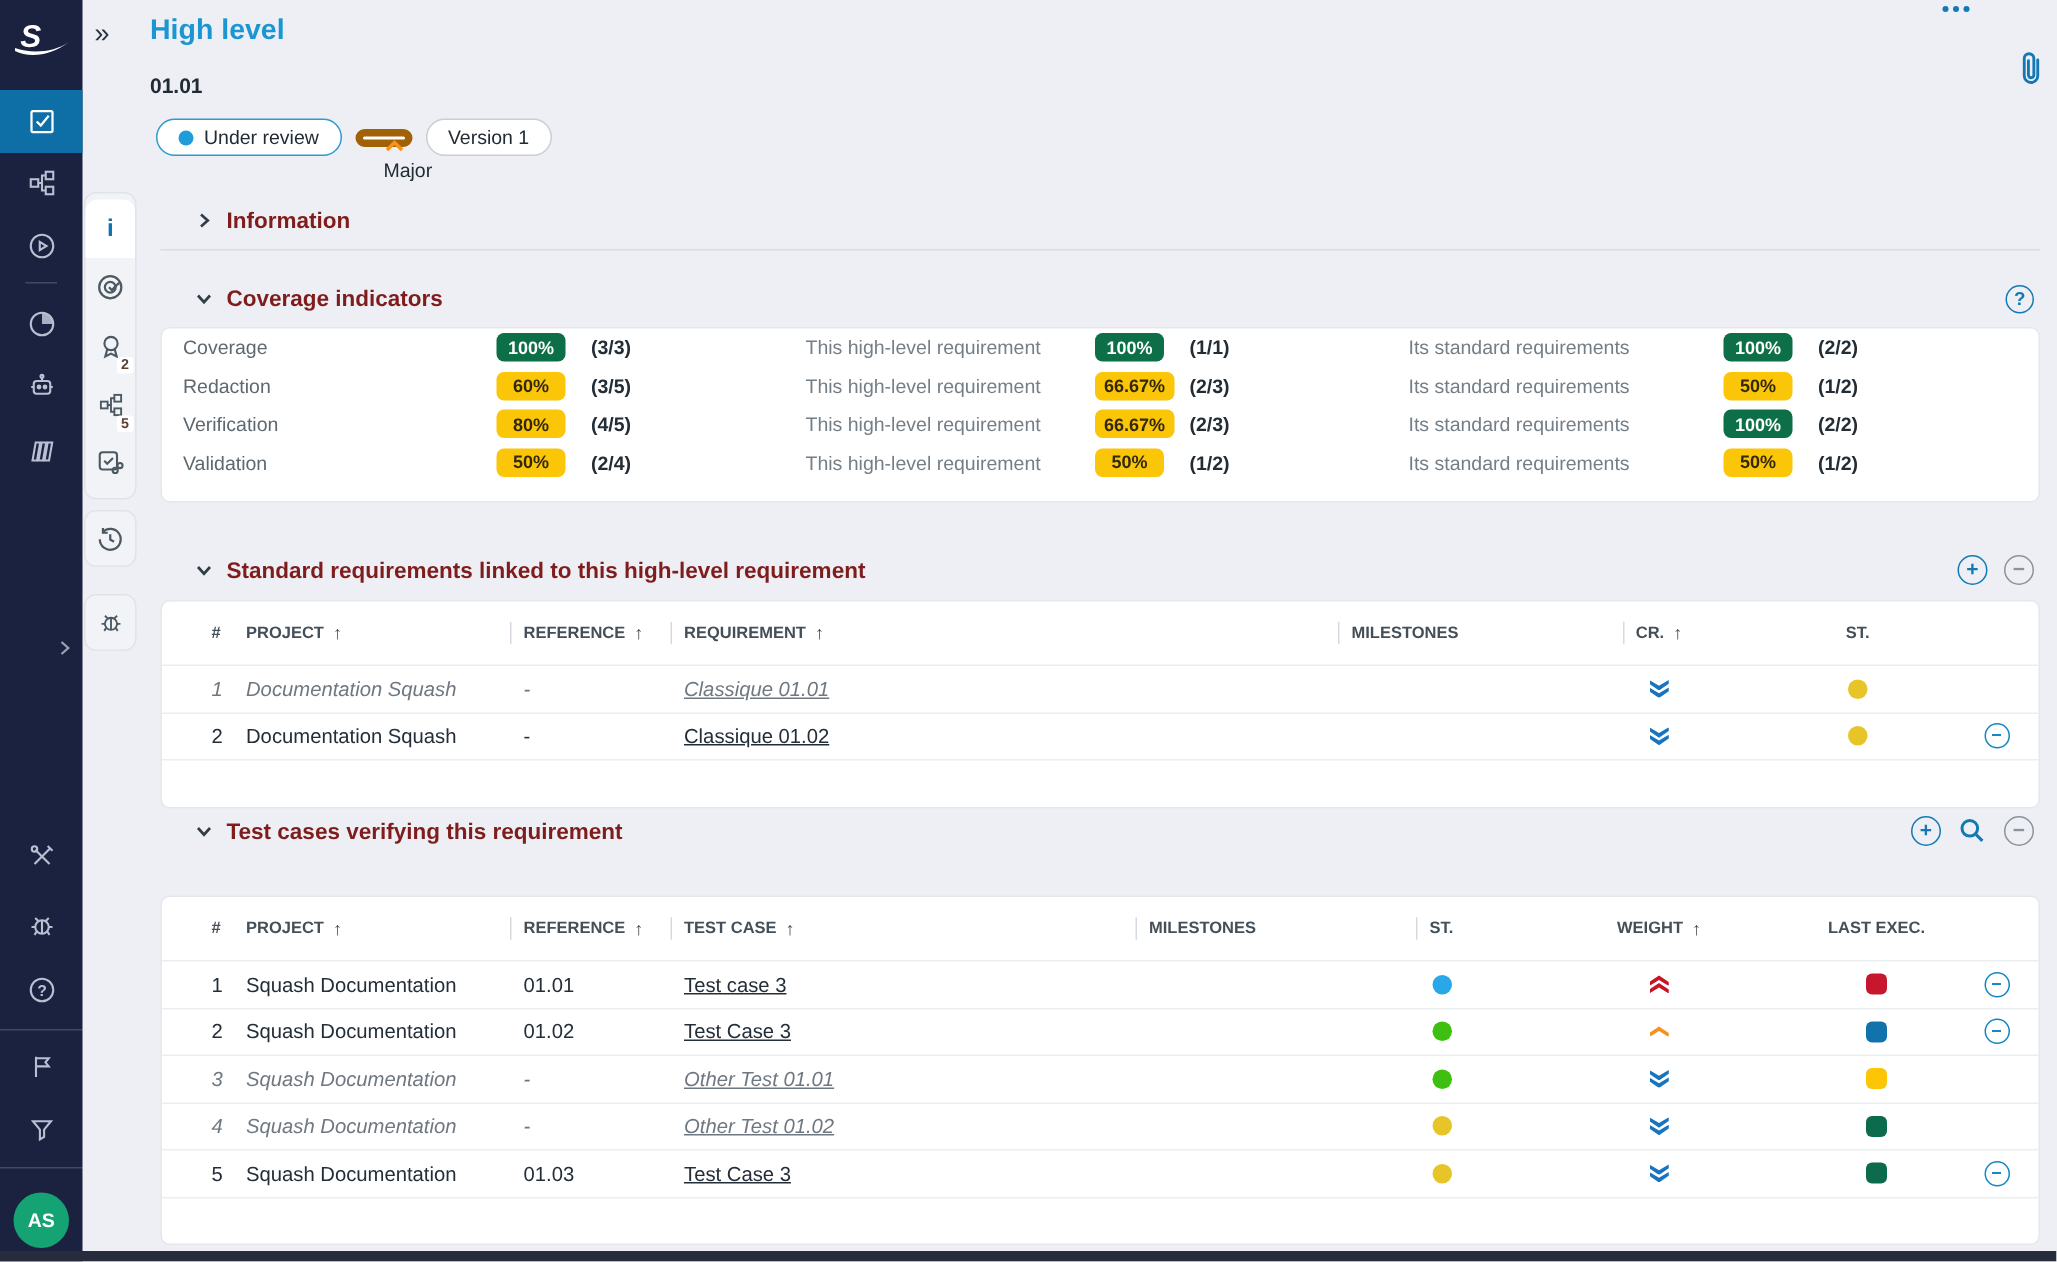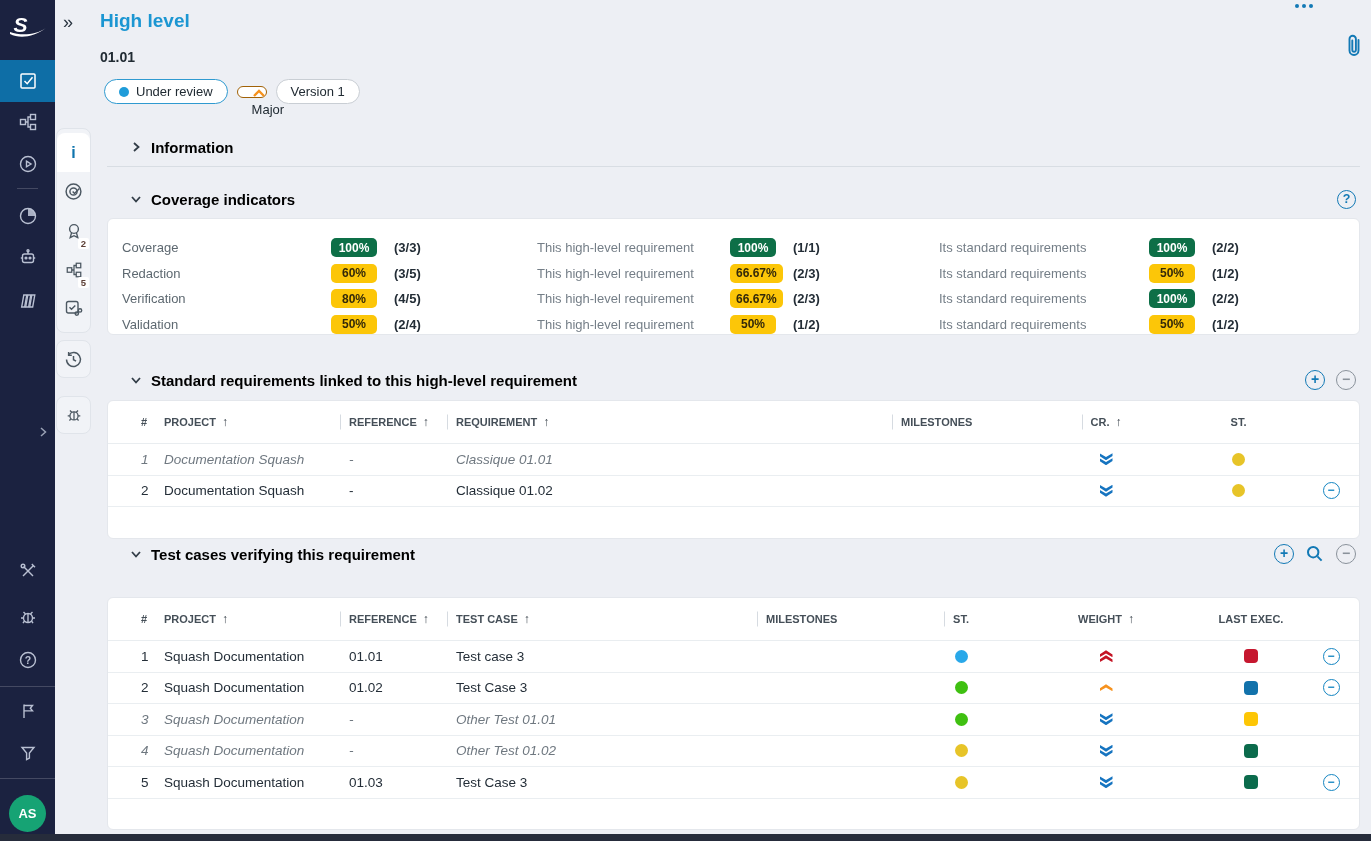--- a/index.html
+++ b/index.html
@@ -26,62 +26,62 @@
   .rail-item .info-glyph { font-weight:800; font-size:16px; color:#0f74ad; }
   .rail-badge { position:absolute; right:1px; bottom:1px; background:#ffffff; color:#5d4037; font-size:9.5px; font-weight:bold; line-height:11px; padding:0 3px; border-radius:2px; }
 
   
   .collapse-btn { position:absolute; left:63px; top:12px; font-size:18px; color:#2a3540; cursor:pointer; }
   .page-title { position:absolute; left:100px; top:10px; font-size:19px; font-weight:bold; color:#1b96d2; }
   .page-ref { position:absolute; left:100px; top:49px; font-size:14px; font-weight:bold; color:#212b33; }
   .pills { position:absolute; left:104px; top:79px; display:flex; gap:9px;align-items:center; }
   .pill { height:25px; border-radius:13px; background:#fff; display:flex; align-items:center; gap:7px; padding:0 14px; font-size:13px; color:#212b33; cursor:pointer; }
   .pill.status { border:1px solid #2f9ad0; }
-  .pill.crit   { border:1px solid #a16207; }
+  .pill.crit   { border:5px solid #a16207; }
   .pill.version{ border:1px solid #c9ced4; }
   .pill .dot { width:10px; height:10px; border-radius:50%; background:#1f9cd9; }
   .more-btn { position:absolute; left:1295px; top:4px; display:flex; gap:3px; cursor:pointer; }
   .more-btn i { width:4px; height:4px; border-radius:50%; background:#1279b5; }
   .attach-btn { position:absolute; left:1343px; top:33px; cursor:pointer; }
 
   
   .section-head { position:absolute; left:107px; width:1253px; display:flex; align-items:center; }
   .section-head .chev { margin-left:22px; display:flex; cursor:pointer; }
-  .section-head .stitle { margin-left:8px; font-size:15px; font-weight:bold; color:#000000; cursor:pointer; }
+  .section-head .stitle { margin-left:8px; font-size:15px; font-weight:bold; color:#7f1d1d; cursor:pointer; }
   .head-actions { margin-left:auto; margin-right:4px; display:flex; gap:11px; align-items:center; }
   .circle-btn { width:20px; height:20px; border-radius:50%; border:1.7px solid #1279b5; color:#1279b5; font-size:14px; font-weight:bold; line-height:16px; text-align:center; cursor:pointer; background:transparent; }
   .circle-btn.gray { border-color:#8a929b; color:#8a929b; }
   .icon-btn { cursor:pointer; display:flex; }
 
   
   .panel { position:absolute; left:107px; width:1253px; background:#ffffff; border:1px solid #e4e7ec; border-radius:6px; }
   .info-divider { position:absolute; left:107px; top:166px; width:1253px; height:1px; background:#d8dde3; }
 
   
-  .cov-body { padding:16px 0 0 14px; }
+  .cov-body { padding:0 0 0 14px; }
   .cov-row { display:grid; grid-template-columns:209px 56px 150px 193px 56px 153px 210px 56px 1fr; align-items:center; height:25.5px; }
   .cov-label { font-size:13px; color:#5d6870; }
   .cov-mid { font-size:13px; color:#747e87; }
   .pct-badge { display:inline-block; justify-self:start; min-width:46px; padding:2.5px 6px; border-radius:5px; font-size:12px; font-weight:bold; text-align:center; }
   .lvl-green { background:#0d6f47; color:#ffffff; }
   .lvl-yellow { background:#fcc608; color:#33290a; }
   .fraction { font-size:13px; font-weight:bold; color:#232d36; padding-left:7px; }
 
   
   .t-head { display:grid; align-items:center; height:43px; border-bottom:1px solid #e9edf0; font-size:11px; font-weight:bold; color:#454f58; }
   .t-row { display:grid; align-items:center; height:31.5px; border-bottom:1px solid #eaeef1; font-size:13.5px; color:#242e38; }
   .req-grid { grid-template-columns:56px 185px 107px 445px 135px 140px 125px 60px; }
   .tc-grid  { grid-template-columns:56px 185px 107px 310px 145px 100px 190px 100px 60px; }
   .c-num { padding-left:33px; }
   .c-center { justify-self:center; text-align:center; }
   .hcell { position:relative; display:flex; align-items:center; gap:6px; }
   .hcell.c-center { justify-content:center; }
   .hsep::before { content:''; position:absolute; left:-9px; top:50%; transform:translateY(-50%); width:1px; height:15px; background:#d6dbe1; }
   .sort-arrow { font-size:12px; color:#39424b; font-weight:normal; }
-  .tlink { cursor:pointer; color:#242e38; }
+  .tlink { text-decoration:underline; cursor:pointer; color:#242e38; }
   .ms-locked, .ms-locked .tlink { font-style:italic; color:#6f7880; }
   .st-dot { width:13px; height:13px; border-radius:50%; display:inline-block; }
   .st-blue { background:#29a8e9; } .st-green { background:#3fc011; } .st-yellow { background:#e7c428; }
   .exec-sq { width:14px; height:14px; border-radius:4px; display:inline-block; }
   .ex-red { background:#c6172f; } .ex-blue { background:#1272ab; } .ex-yellow { background:#fdc605; } .ex-green { background:#0b6b4c; }
   .row-remove { width:17px; height:17px; border-radius:50%; border:1.5px solid #1586c2; color:#1586c2; font-size:12px; font-weight:bold; line-height:14px; text-align:center; cursor:pointer; }
 
   
   .crit { position:relative; width:13px; height:12px; display:inline-block; }
   .crit::before, .crit::after { content:''; position:absolute; left:0; width:13px; height:7px; }

